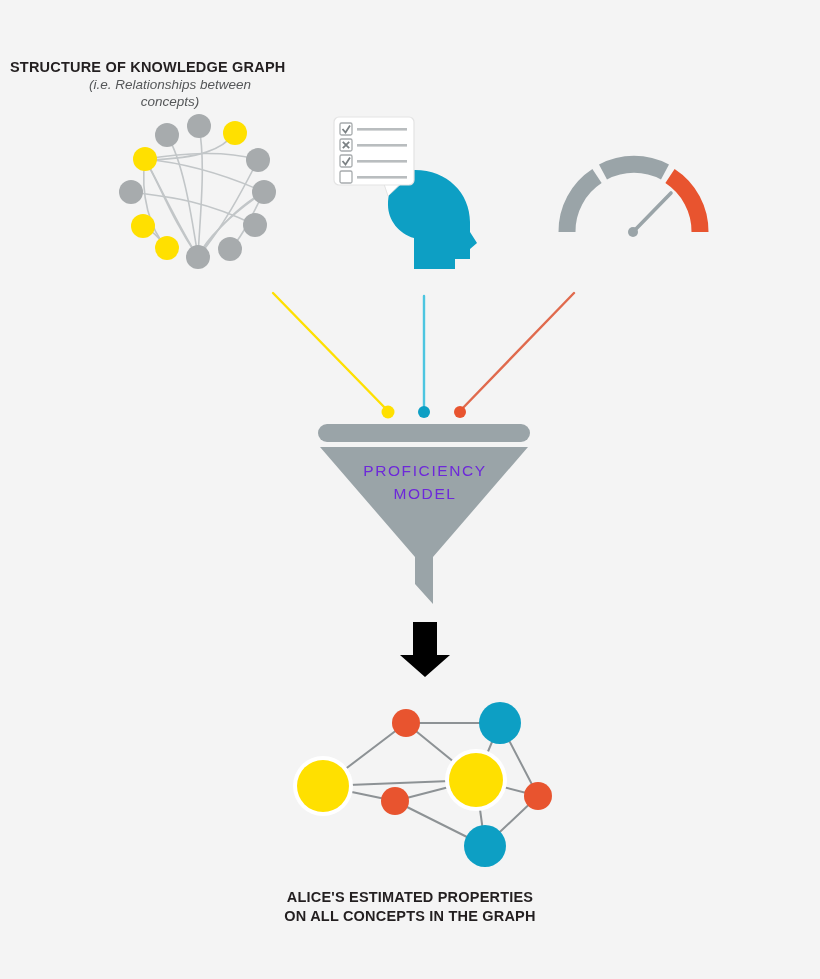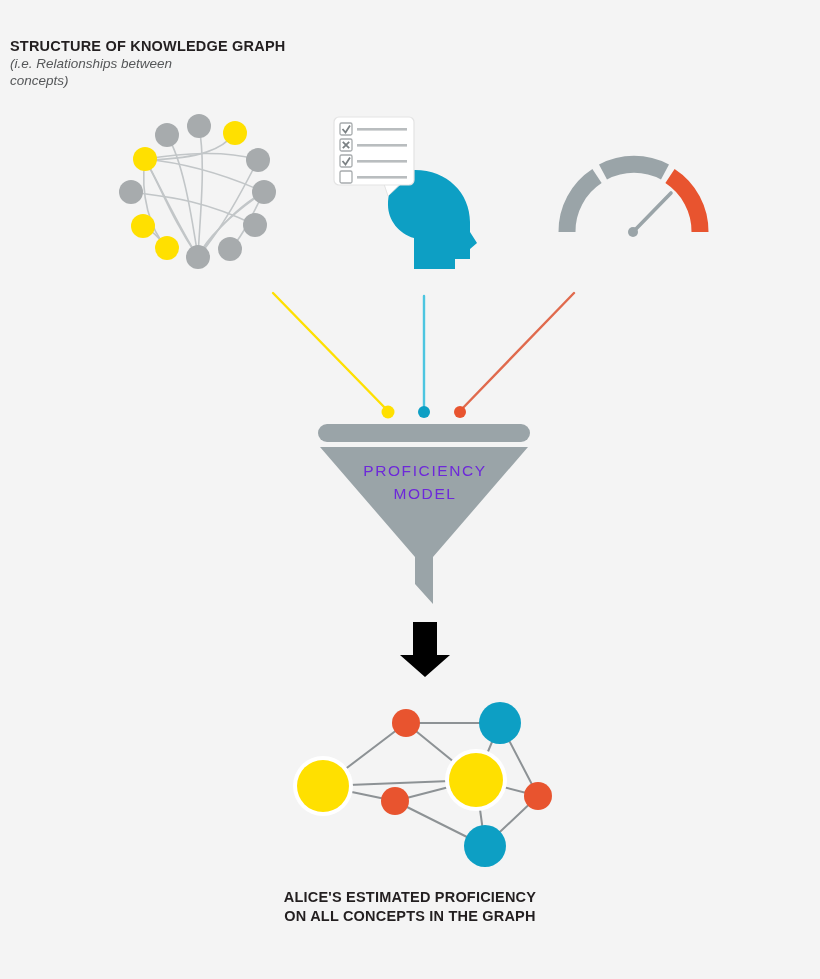--- a/index.html
+++ b/index.html
@@ -18,35 +18,37 @@
     position: absolute;
     inset: 0;
     width: 820px;
     height: 979px;
   }
 
   
   .heading {
     position: absolute;
     color: #231f20;
+    margin-top: 21px;
   }
   .heading .title {
     font-size: 14.5px;
     font-weight: bold;
     letter-spacing: 0.2px;
     line-height: 17px;
     color: #231f20;
     white-space: pre-line;
   }
   .heading .subtitle {
     font-size: 13.5px;
     font-style: italic;
     line-height: 17px;
     color: #555759;
     white-space: pre-line;
+    text-align: center;
   }
 
   #heading-structure { left: 10px; top: 38px; width: 320px; }
   #heading-event     { left: 341px; top: 38px; width: 220px; }
   #heading-props     { left: 568px; top: 38px; width: 250px; }
 
   
   #bottom-caption {
     position: absolute;
     left: 0;
@@ -225,17 +227,17 @@
       </g>
     </g>
   </svg>
 
   <div id="funnel-label">
     <div class="fl">PROFICIENCY
 MODEL</div>
   </div>
 
   <div id="bottom-caption">
-    <div class="cap">ALICE'S ESTIMATED PROFICIENCY
+    <div class="cap">ALICE'S ESTIMATED PROPERTIES
 ON ALL CONCEPTS IN THE GRAPH</div>
   </div>
 
 </div>
 
 </body></html>

